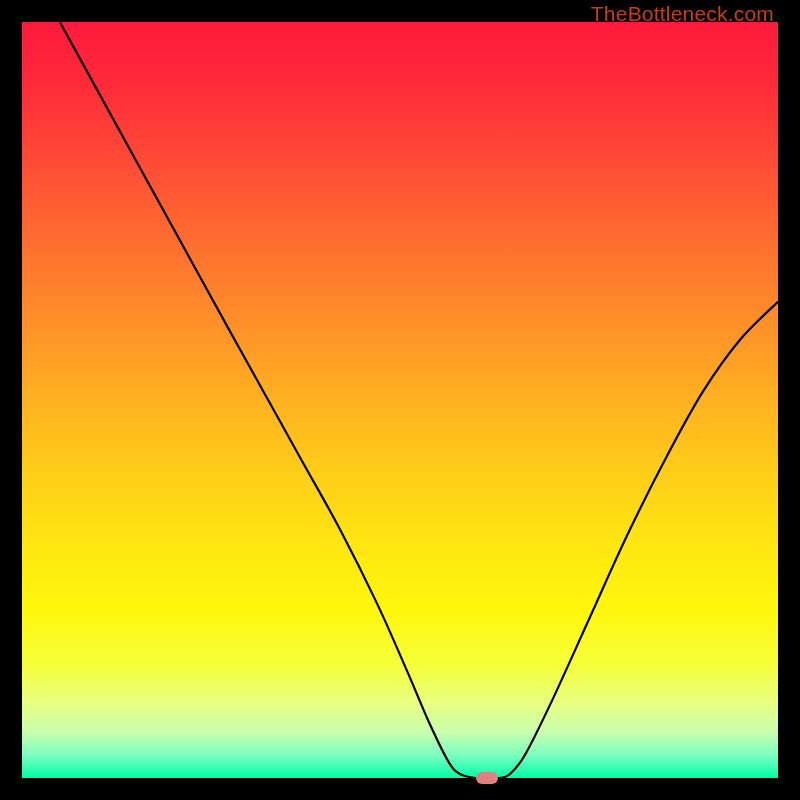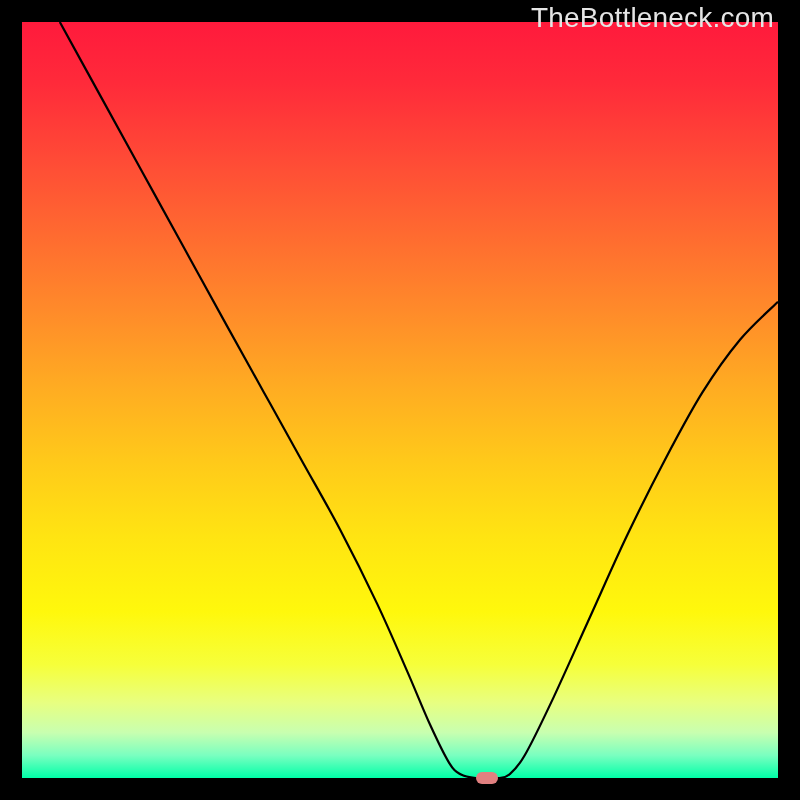--- a/index.html
+++ b/index.html
@@ -24,22 +24,22 @@
       #f6ff3a 85%,
       #e8ff80 90%,
       #c8ffb0 94%,
       #7affc0 97%,
       #00ffa8 100%);
   }
   .watermark {
     position: absolute;
     top: 2px;
     right: 26px;
-    color: #e5e5e5;
-    font-size: 28px;
+    color: #c2410c;
+    font-size: 21px;
     font-weight: 500;
     letter-spacing: 0.2px;
     z-index: 10;
   }
   svg.curve {
     position: absolute;
     left: 22px;
     top: 22px;
     width: 756px;
     height: 756px;

